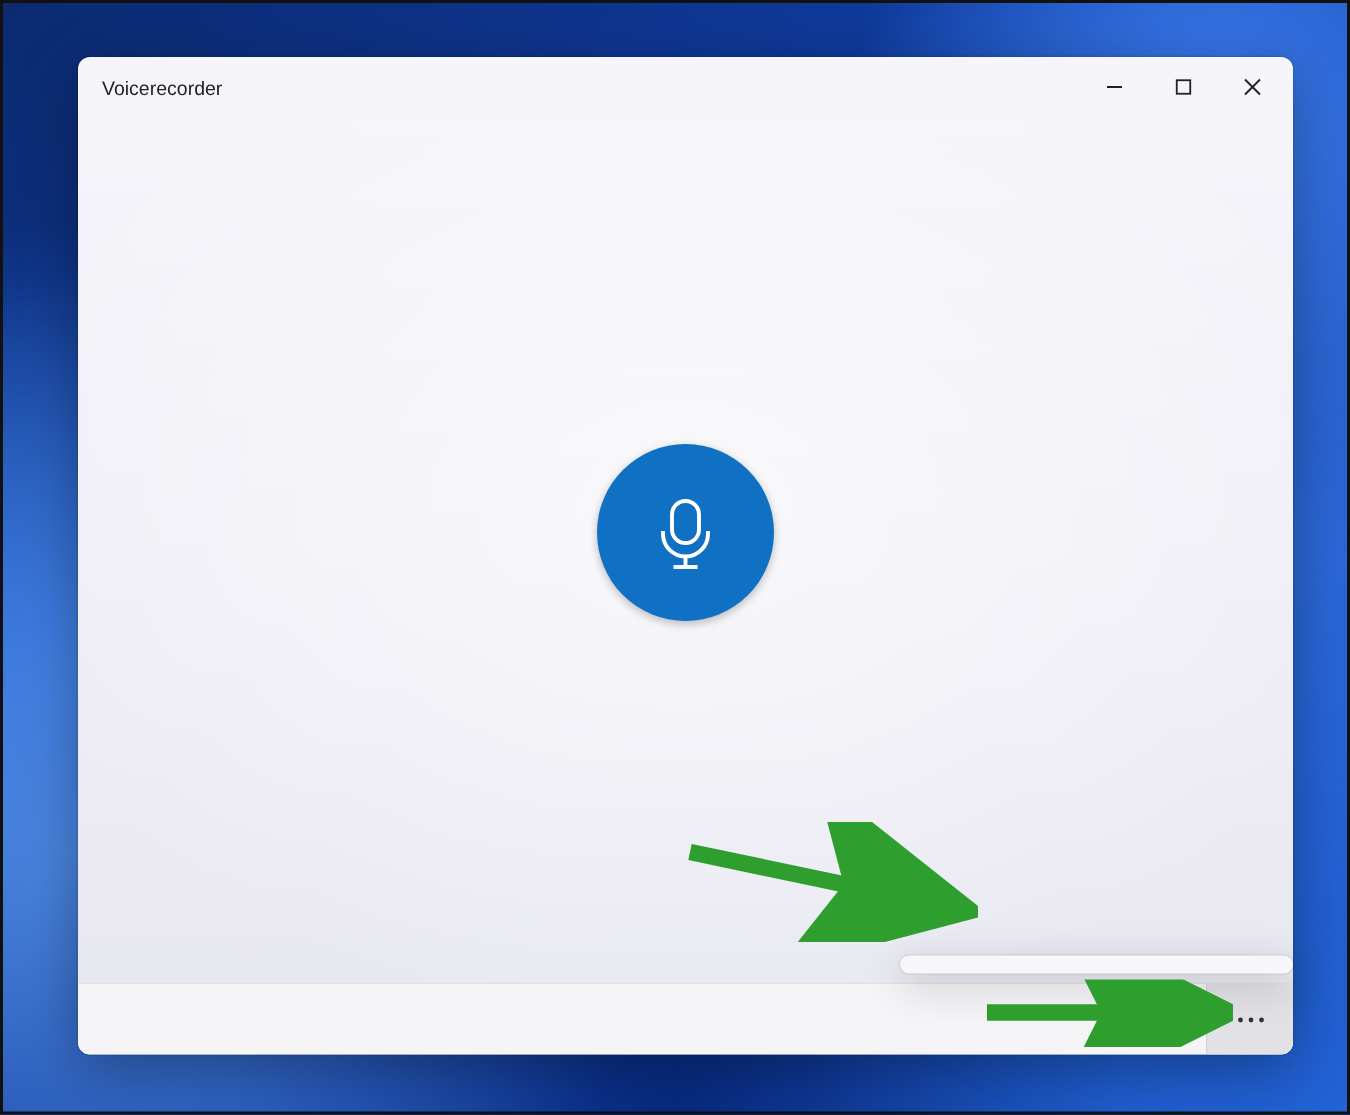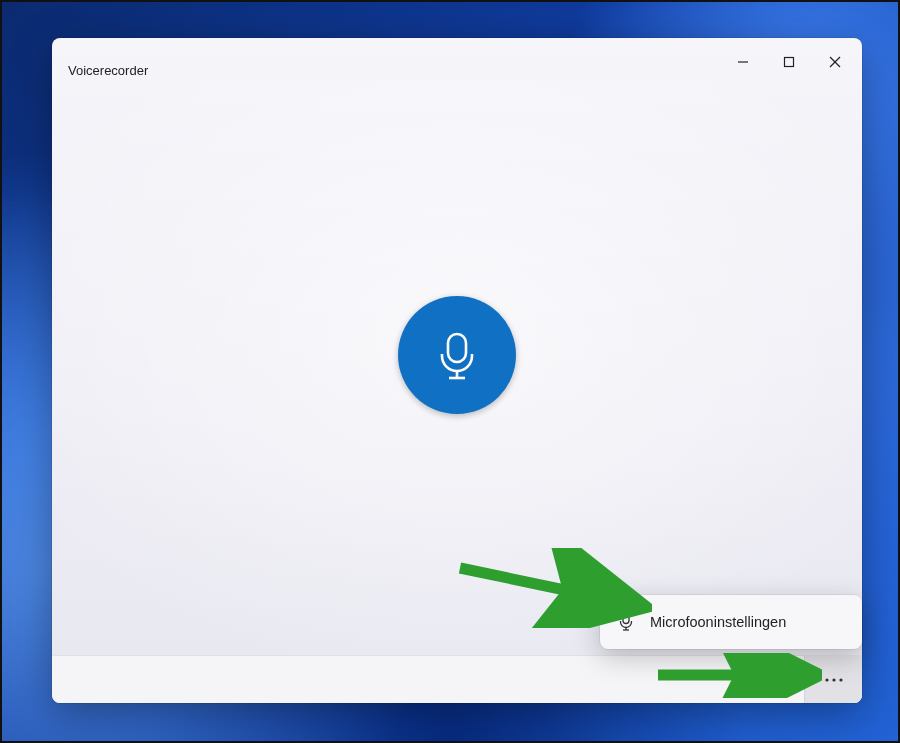--- a/index.html
+++ b/index.html
@@ -50,21 +50,21 @@
     border-radius: 8px;
     box-shadow: 0 10px 40px rgba(0,0,0,0.35), 0 0 0 1px rgba(0,0,0,0.08);
     display: flex;
     flex-direction: column;
     overflow: visible;
   }
 
   .titlebar {
     height: 40px;
     display: flex;
-    align-items: flex-end;
+    align-items: center;
     padding: 0 4px 0 16px;
     flex: 0 0 auto;
     gap: 18px;
   }
   .title-text {
     font-size: 13px;
     color: #222;
   }
   .spacer { flex: 1; }
   .win-controls { display: flex; }
@@ -185,31 +185,20 @@
     <div class="more-btn">
       <svg width="18" height="4" viewBox="0 0 18 4">
         <circle cx="2" cy="2" r="1.6" fill="#333"></circle>
         <circle cx="9" cy="2" r="1.6" fill="#333"></circle>
         <circle cx="16" cy="2" r="1.6" fill="#333"></circle>
       </svg>
     </div>
   </div>
 
   <div class="flyout">
-    <div class="flyout-item">
-      <span class="icon">
-        <svg width="16" height="18" viewBox="0 0 16 18" fill="none" stroke="#333" stroke-width="1.3">
-          <rect x="5" y="1.5" width="6" height="9" rx="3"></rect>
-          <path d="M2.5 8 v1 a5.5 5.5 0 0 0 11 0 v-1"></path>
-          <line x1="8" y1="14.5" x2="8" y2="17"></line>
-          <line x1="5" y1="17" x2="11" y2="17"></line>
-        </svg>
-      </span>
-      <span>Microfooninstellingen</span>
-    </div>
   </div>
 
   <svg class="arrow" style="left:400px; top:510px; width:200px; height:80px;" viewBox="0 0 200 80">
     <defs>
       <marker id="ah1" markerWidth="12" markerHeight="12" refX="9" refY="6" orient="auto">
         <path d="M0,0 L12,6 L0,12 L3,6 z" fill="#2e9e2e"></path>
       </marker>
     </defs>
     <line x1="8" y1="20" x2="175" y2="55" stroke="#2e9e2e" stroke-width="11" marker-end="url(#ah1)"></line>
   </svg>

